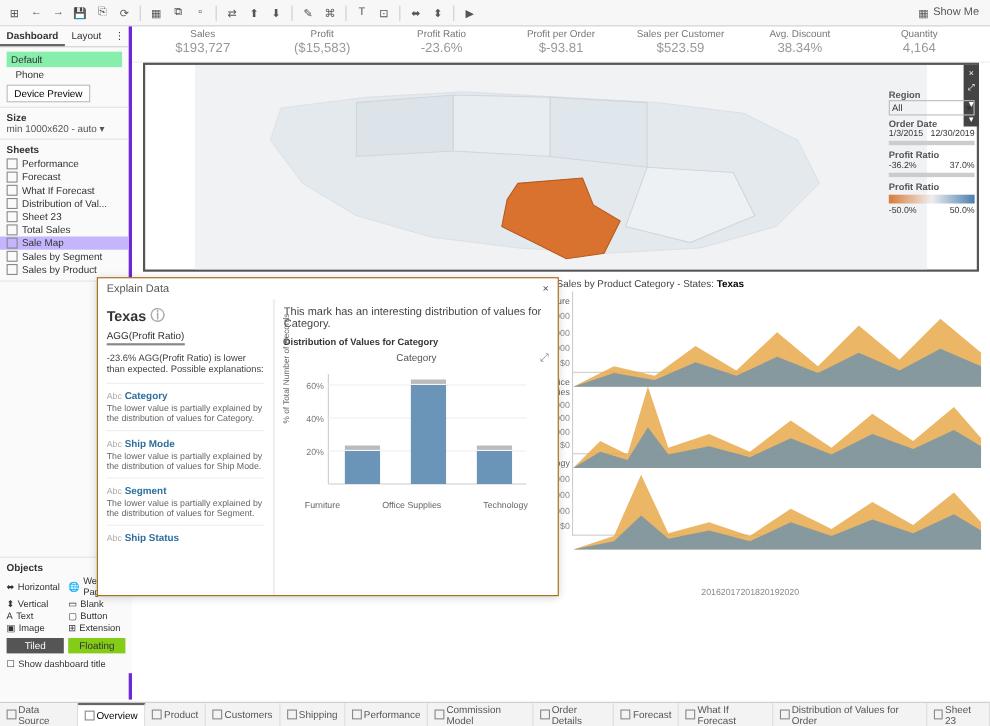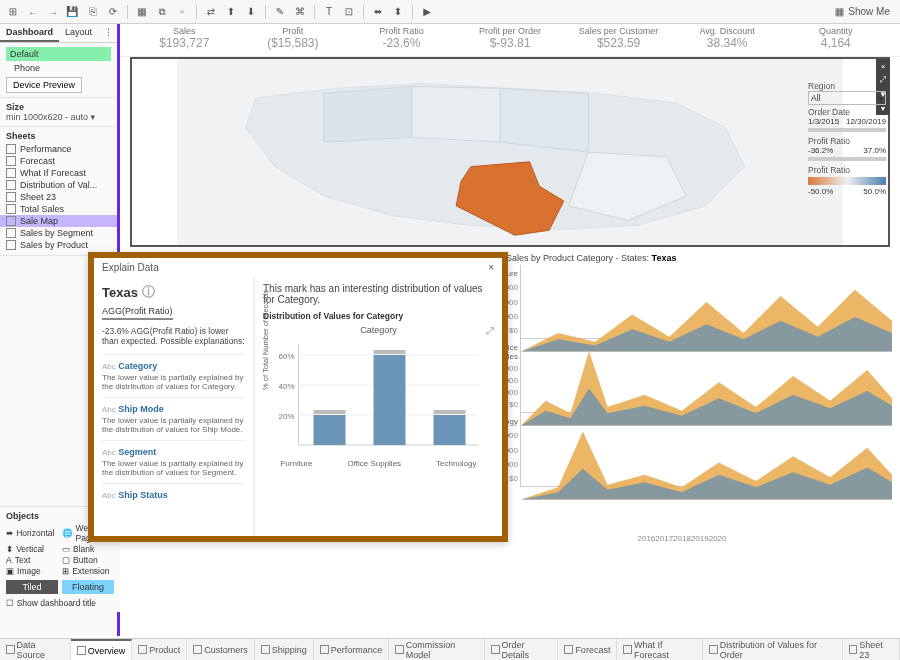--- a/index.html
+++ b/index.html
@@ -26,51 +26,51 @@
 .sheets-sec .item { display: flex; align-items: center; gap: 4px; padding: 1px 6px; font-size: 9px; cursor: pointer; }
 .sheets-sec .item.sel { background: #c4b5fd; }
 .sheets-sec .ico { width: 10px; height: 10px; border: 1px solid #888; display: inline-block; }
 .obj-sec { padding: 4px 6px; border-top: 1px solid #e3e3e3; position: absolute; bottom: 48px; width: 120px; background: #fafafa; }
 .obj-sec .hdr { font-weight: bold; font-size: 9px; margin-bottom: 2px; }
 .obj-grid { display: grid; grid-template-columns: 1fr 1fr; gap: 1px 4px; font-size: 8.5px; }
 .obj-grid .o { display: flex; align-items: center; gap: 3px; cursor: pointer; }
 .mode-row { display: flex; gap: 4px; margin-top: 4px; }
 .mode-btn { flex: 1; text-align: center; font-size: 9px; padding: 2px; cursor: pointer; }
 .mode-btn.active { background: #555; color: #fff; }
-.mode-btn.inactive { background: #7dd3fc; }
+.mode-btn.inactive { background: #84cc16; }
 .chk { display: flex; align-items: center; gap: 3px; margin-top: 4px; font-size: 8.5px; }
 .content { flex: 1; position: relative; overflow: hidden; }
 .dash-title { padding: 6px 10px 2px; font-size: 16px; color: #333; }
 .dash-title .reg { color: #666; font-size: 14px; }
 .kpi-row { display: flex; padding: 0 10px; border-bottom: 1px solid #eee; }
 .kpi { flex: 1; text-align: center; padding: 2px 0 6px; }
 .kpi .lbl { font-size: 9px; color: #777; }
 .kpi .val { font-size: 12px; color: #999; }
 .map-area { position: relative; margin: 0 10px; height: 190px; border: 2px solid #555; }
 .map-svg { width: 100%; height: 100%; }
 .map-ctrl { position: absolute; top: 0; right: -2px; width: 14px; background: #444; color: #fff; display: flex; flex-direction: column; }
 .map-ctrl div { height: 14px; display: flex; align-items: center; justify-content: center; font-size: 8px; cursor: pointer; }
 .filter-pane { position: absolute; top: 20px; right: 0; width: 82px; font-size: 8.5px; padding: 2px; }
-.filter-pane .f-lbl { color: #555; }
+.filter-pane .f-lbl { color: #555; font-weight: bold; }
 .filter-pane .f-sel { border: 1px solid #bbb; padding: 1px 2px; margin-bottom: 2px; display: flex; justify-content: space-between; }
 .filter-pane .range { display: flex; justify-content: space-between; font-size: 8px; }
 .filter-pane .slider { height: 4px; background: #ccc; margin: 2px 0 4px; position: relative; }
 .filter-pane .grad { height: 8px; background: linear-gradient(to right, #d97b3a, #eee 50%, #4a7fb0); margin: 2px 0; }
 .charts-row { display: flex; padding: 4px 8px 0; gap: 4px; height: 296px; }
 .left-charts { width: 340px; display: flex; flex-direction: column; position: relative; }
 .right-charts { flex: 1; display: flex; flex-direction: column; }
 .chart-title { font-size: 9px; color: #444; padding: 2px 0; }
 .chart-title b { color: #000; }
 .mini-row { display: flex; height: 74px; }
 .mini-axis { width: 48px; display: flex; flex-direction: column; justify-content: space-between; align-items: flex-end; font-size: 8px; color: #888; padding: 4px 2px; }
 .mini-axis .cat { writing-mode: horizontal-tb; font-size: 8px; color: #666; text-align: right; }
 .mini-body { flex: 1; position: relative; border-left: 1px solid #ccc; border-bottom: 1px solid #ccc; }
 .area-chart { position: absolute; inset: 0; }
 .x-axis { display: flex; justify-content: center; font-size: 8px; color: #888; padding: 0 4px; }
-.explain-popup { position: absolute; left: 88px; top: 252px; width: 420px; height: 290px; background: #fff; border: 6px solid #a16207; box-shadow: 0 2px 8px rgba(0,0,0,0.2); z-index: 10; display: flex; flex-direction: column; }
+.explain-popup { position: absolute; left: 88px; top: 252px; width: 420px; height: 290px; background: #fff; border: 1px solid #a16207; box-shadow: 0 2px 8px rgba(0,0,0,0.2); z-index: 10; display: flex; flex-direction: column; }
 .explain-hdr { display: flex; justify-content: space-between; padding: 4px 8px; font-size: 10px; color: #555; }
 .explain-hdr .x { cursor: pointer; }
 .explain-body { display: flex; flex: 1; overflow: hidden; }
 .explain-left { width: 160px; padding: 6px 8px; overflow-y: auto; border-right: 1px solid #eee; }
 .explain-left .state { font-size: 13px; font-weight: bold; margin-bottom: 4px; display: flex; align-items: center; gap: 4px; }
 .explain-left .metric { font-size: 9px; border-bottom: 2px solid #888; display: inline-block; padding-bottom: 2px; margin-bottom: 6px; }
 .explain-left .summary { font-size: 8.5px; color: #444; margin-bottom: 8px; }
 .exp-card { border-top: 1px solid #eee; padding: 6px 0; }
 .exp-card .ct { font-size: 9px; color: #2e6f9e; }
 .exp-card .ct .pre { color: #aaa; font-size: 8px; }

